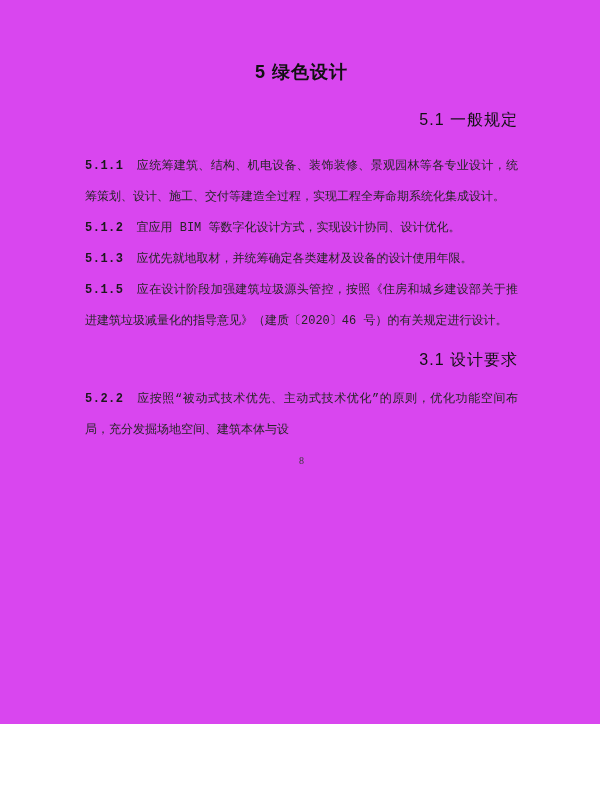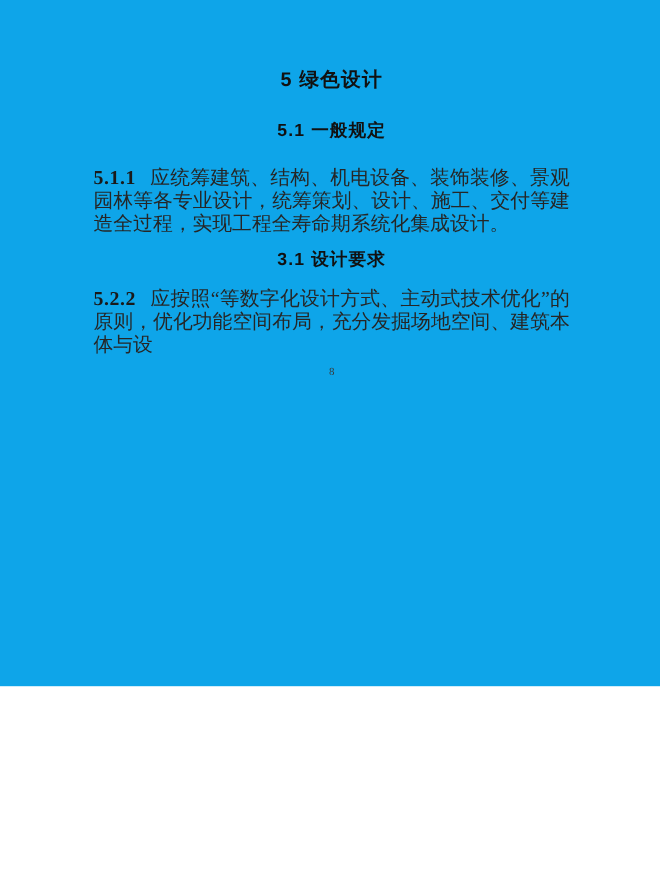--- a/index.html
+++ b/index.html
@@ -3,59 +3,60 @@
 <meta charset="utf-8">
 <style>
   html, body {
     margin: 0;
     padding: 0;
     background: #ffffff;
   }
   .page {
     position: relative;
     width: 600px;
-    height: 624px;
-    background: #0ea5e9;
+    height: 724px;
+    background: #d946ef;
     box-sizing: border-box;
     padding: 62px 82px 0 85px;
     overflow: hidden;
     font-family: "Liberation Serif", "DejaVu Serif", serif;
     color: #262626;
   }
   .doc-title {
     margin: 0;
     text-align: center;
     font-family: "Liberation Sans", "DejaVu Sans", sans-serif;
     font-size: 18px;
     line-height: 20px;
     font-weight: bold;
     color: #111111;
     letter-spacing: 1px;
   }
   .sec-heading {
     margin: 0;
-    text-align: center;
+    text-align: right;
     font-family: "Liberation Sans", "DejaVu Sans", sans-serif;
     font-size: 16px;
     line-height: 18px;
-    font-weight: bold;
+    font-weight: normal;
     color: #111111;
     letter-spacing: 1px;
   }
   .sec-heading.h51 { margin-top: 29px; }
   .sec-heading.h52 { margin-top: 14px; }
   .clause-group { margin-top: 22px; }
   .clause-group.g52 { margin-top: 15px; }
   .clause {
     margin: 0;
-    font-size: 18px;
-    line-height: 21px;
+    font-size: 12px;
+    line-height: 31px;
     text-align: justify;
     text-justify: inter-character;
     color: #262626;
+    font-family: Liberation Mono, monospace;
   }
   .clause .num {
     font-weight: bold;
     color: #1a1a1a;
     margin-right: 13px;
     letter-spacing: 0.5px;
     white-space: nowrap;
   }
   .page-number {
     margin-top: 9px;
@@ -70,23 +71,26 @@
 <body>
 
 <div class="page">
 
   <h1 class="doc-title">5 绿色设计</h1>
 
   <h2 class="sec-heading h51">5.1 一般规定</h2>
 
   <div class="clause-group">
     <p class="clause"><span class="num">5.1.1</span><span class="txt">应统筹建筑、结构、机电设备、装饰装修、景观园林等各专业设计，统筹策划、设计、施工、交付等建造全过程，实现工程全寿命期系统化集成设计。</span></p>
+    <p class="clause"><span class="num">5.1.2</span><span class="txt">宜应用 BIM 等数字化设计方式，实现设计协同、设计优化。</span></p>
+    <p class="clause"><span class="num">5.1.3</span><span class="txt">应优先就地取材，并统筹确定各类建材及设备的设计使用年限。</span></p>
+    <p class="clause"><span class="num">5.1.5</span><span class="txt">应在设计阶段加强建筑垃圾源头管控，按照《住房和城乡建设部关于推进建筑垃圾减量化的指导意见》（建质〔2020〕46 号）的有关规定进行设计。</span></p>
   </div>
 
   <h2 class="sec-heading h52">3.1 设计要求</h2>
 
   <div class="clause-group g52">
-    <p class="clause"><span class="num">5.2.2</span><span class="txt">应按照“等数字化设计方式、主动式技术优化”的原则，优化功能空间布局，充分发掘场地空间、建筑本体与设</span></p>
+    <p class="clause"><span class="num">5.2.2</span><span class="txt">应按照“被动式技术优先、主动式技术优化”的原则，优化功能空间布局，充分发掘场地空间、建筑本体与设</span></p>
   </div>
 
   <div class="page-number">8</div>
 
 </div>
 
 </body></html>

